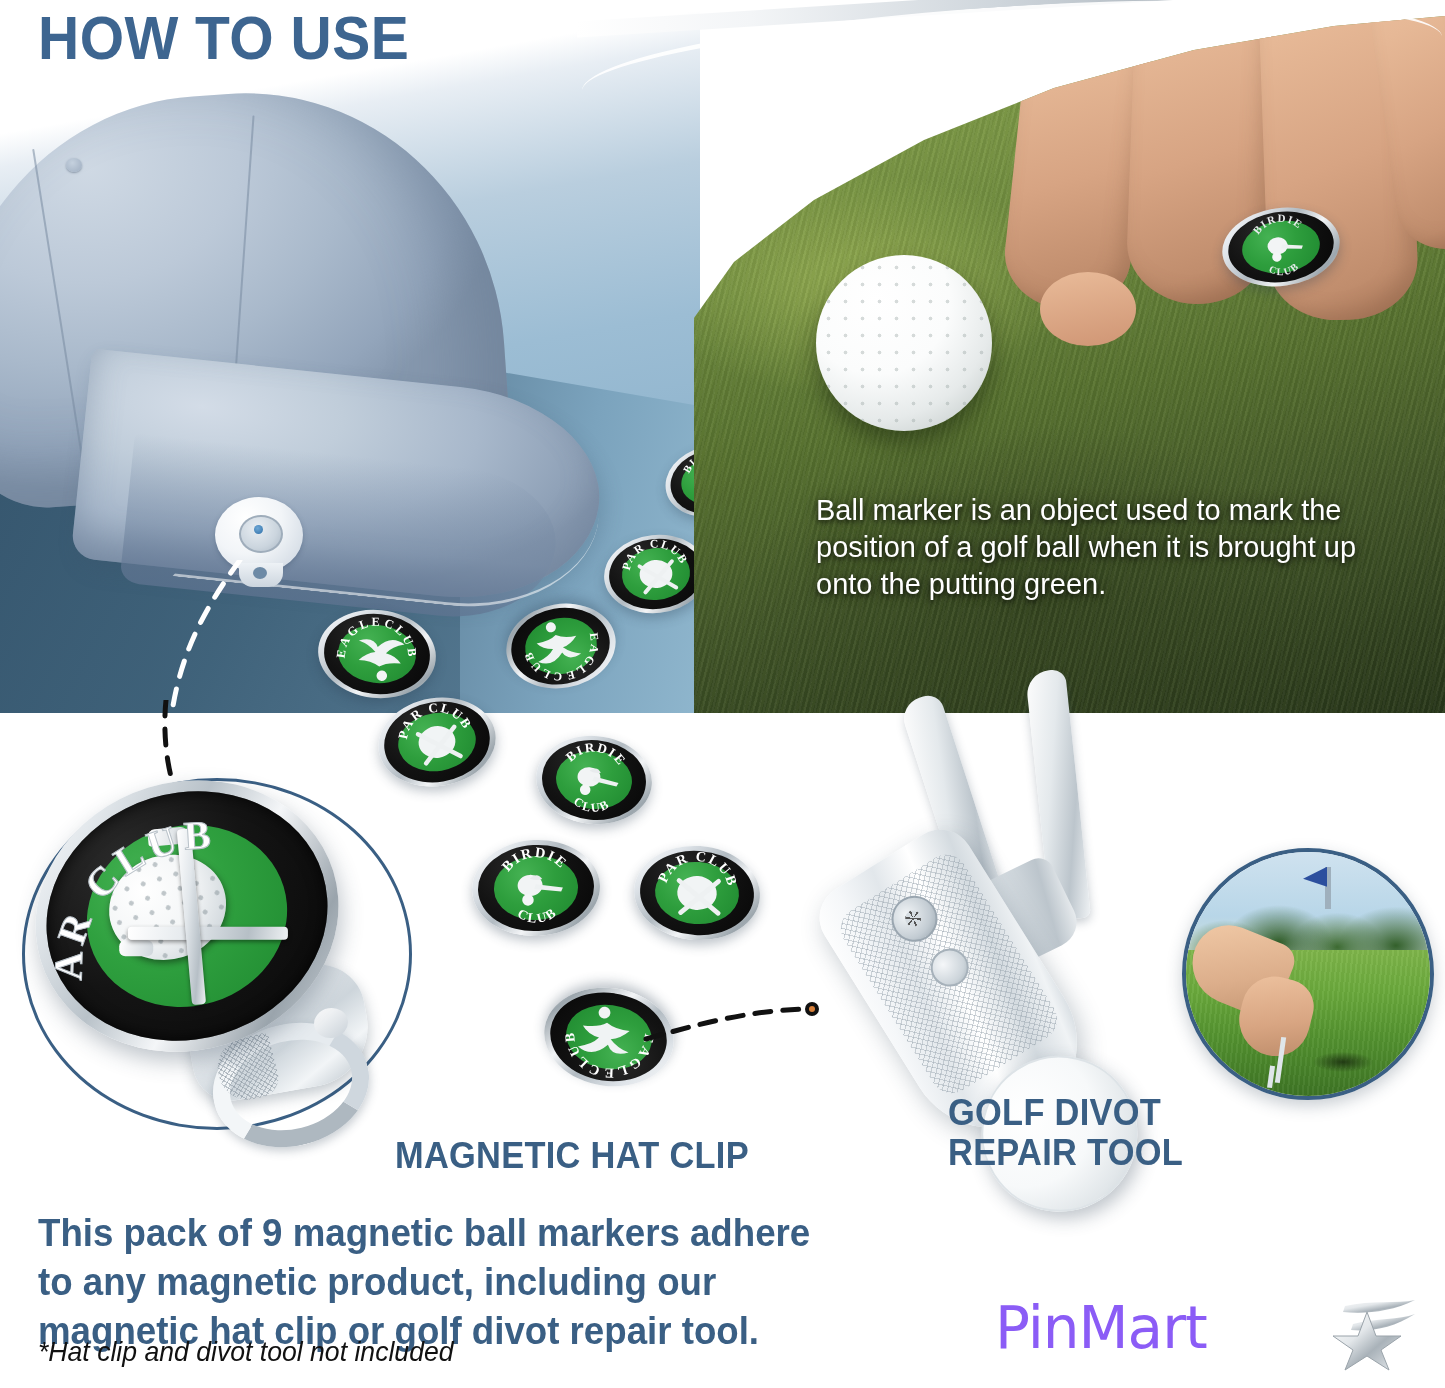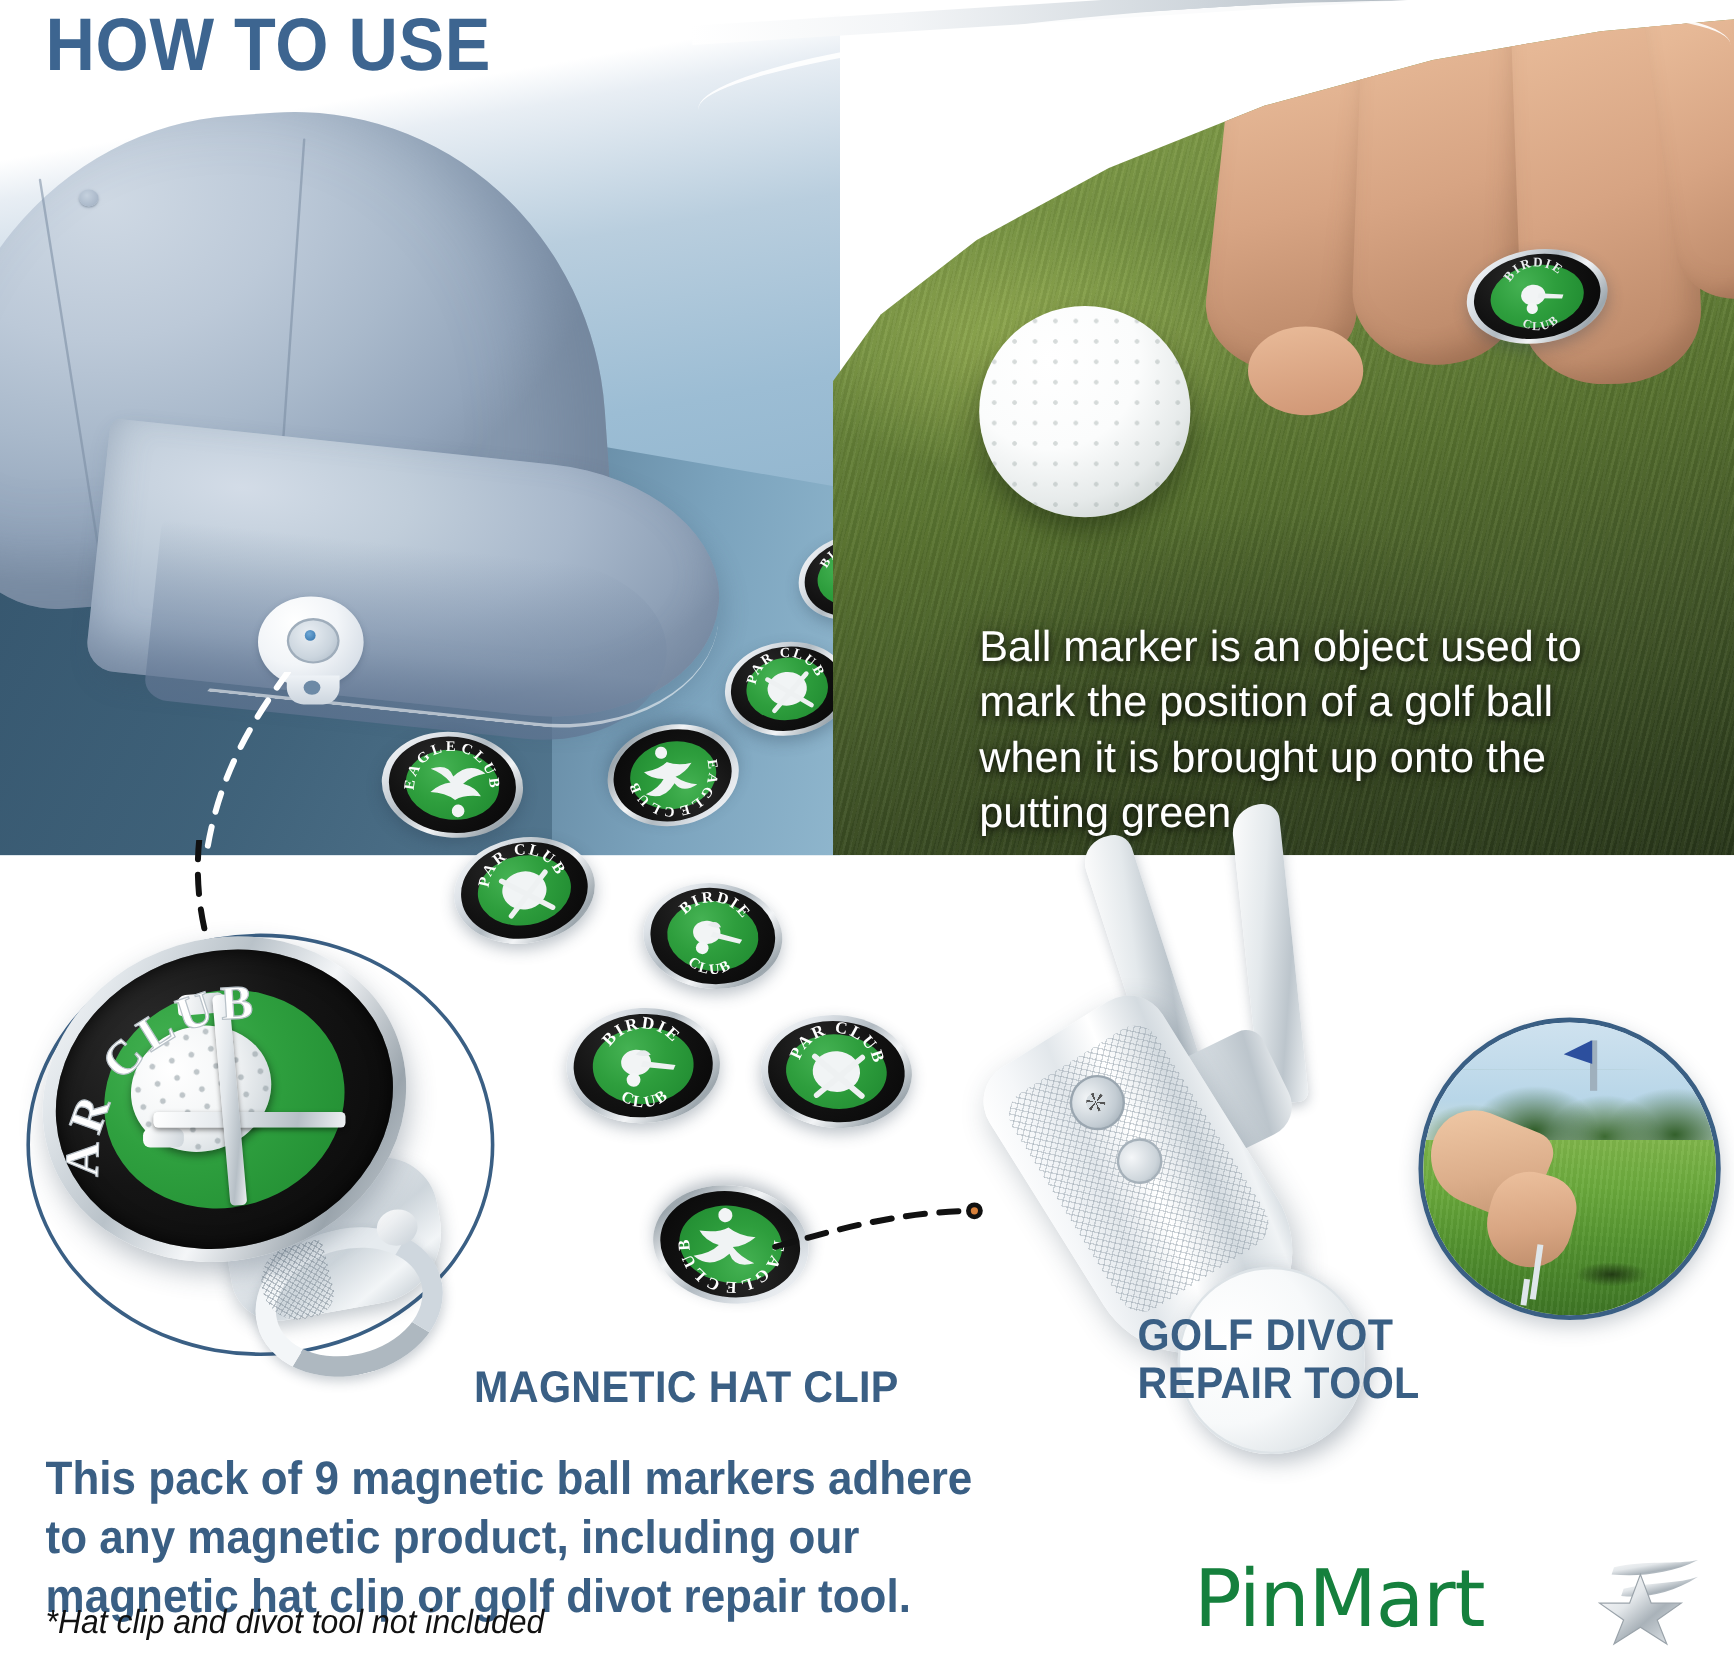--- a/index.html
+++ b/index.html
@@ -93,22 +93,22 @@
   .f1{left:24px;top:60px;width:126px;height:360px;transform:rotate(6deg);}
   .f2{left:138px;top:14px;width:140px;height:400px;transform:rotate(2deg);}
   .f3{left:268px;top:0px;width:150px;height:430px;transform:rotate(-2deg);}
   .f4{left:386px;top:30px;width:104px;height:330px;transform:rotate(-8deg);}
   .fingertip{position:absolute;left:46px;top:382px;width:96px;height:74px;border-radius:50%;
       background:linear-gradient(170deg,#e9bb99,#cf9574);}
   
   .marker-photo{position:absolute;left:228px;top:318px;width:118px;height:78px;}
 
   
-  .pp-caption{position:absolute;left:122px;top:516px;width:560px;
-      color:#ffffff;font-size:36px;line-height:1.28;font-weight:400;
+  .pp-caption{position:absolute;left:122px;top:492px;width:560px;
+      color:#ffffff;font-size:29px;line-height:1.28;font-weight:400;
       text-shadow:0 2px 5px rgba(0,0,0,.75),0 0 16px rgba(0,0,0,.45);}
 
   
   .bezel{position:absolute;left:586px;top:-6px;width:866px;height:340px;pointer-events:none;}
   .bezel i{position:absolute;left:0;top:0;width:866px;height:330px;border-radius:50%/58px 58px 0 0;
       border-top:16px solid;
       border-image:linear-gradient(92deg,#ffffff 0%,#f3f5f7 20%,#cfd6dc 48%,#aab3bb 72%,#8e98a1 100%) 1;
       transform:rotate(-3.6deg);}
   .bezel b{position:absolute;left:2px;top:12px;width:862px;height:330px;border-radius:50%/58px 58px 0 0;
       border-top:7px solid rgba(255,255,255,.9);transform:rotate(-3.6deg);}
@@ -257,21 +257,21 @@
   .body-copy{position:absolute;left:38px;top:1208px;width:840px;
       color:#3a5f84;font-weight:700;font-size:39px;line-height:1.26;
       font-family:"Liberation Sans Narrow","Liberation Sans",sans-serif;
       transform:scaleX(.94);transform-origin:left top;}
   .footnote{position:absolute;left:38px;top:1336px;color:#111;font-style:italic;
       font-size:28px;font-family:"Liberation Sans Narrow","Liberation Sans",sans-serif;
       transform:scaleX(.95);transform-origin:left top;}
 
   
   .logo{position:absolute;left:995px;top:1294px;width:420px;height:82px;}
-  .logo-text{position:absolute;left:0;top:0;font-size:66px;font-weight:400;color:#15803d;
+  .logo-text{position:absolute;left:0;top:0;font-size:58px;font-weight:400;color:#8b5cf6;
       font-family:"DejaVu Sans", sans-serif;letter-spacing:-1px;}
   .logo-star{position:absolute;left:330px;top:4px;width:92px;height:74px;}
 </style>
 </head>
 <body>
 
 <div class="stage">
 
   <div class="cap-panel">
     <div class="cap-sky"></div>

